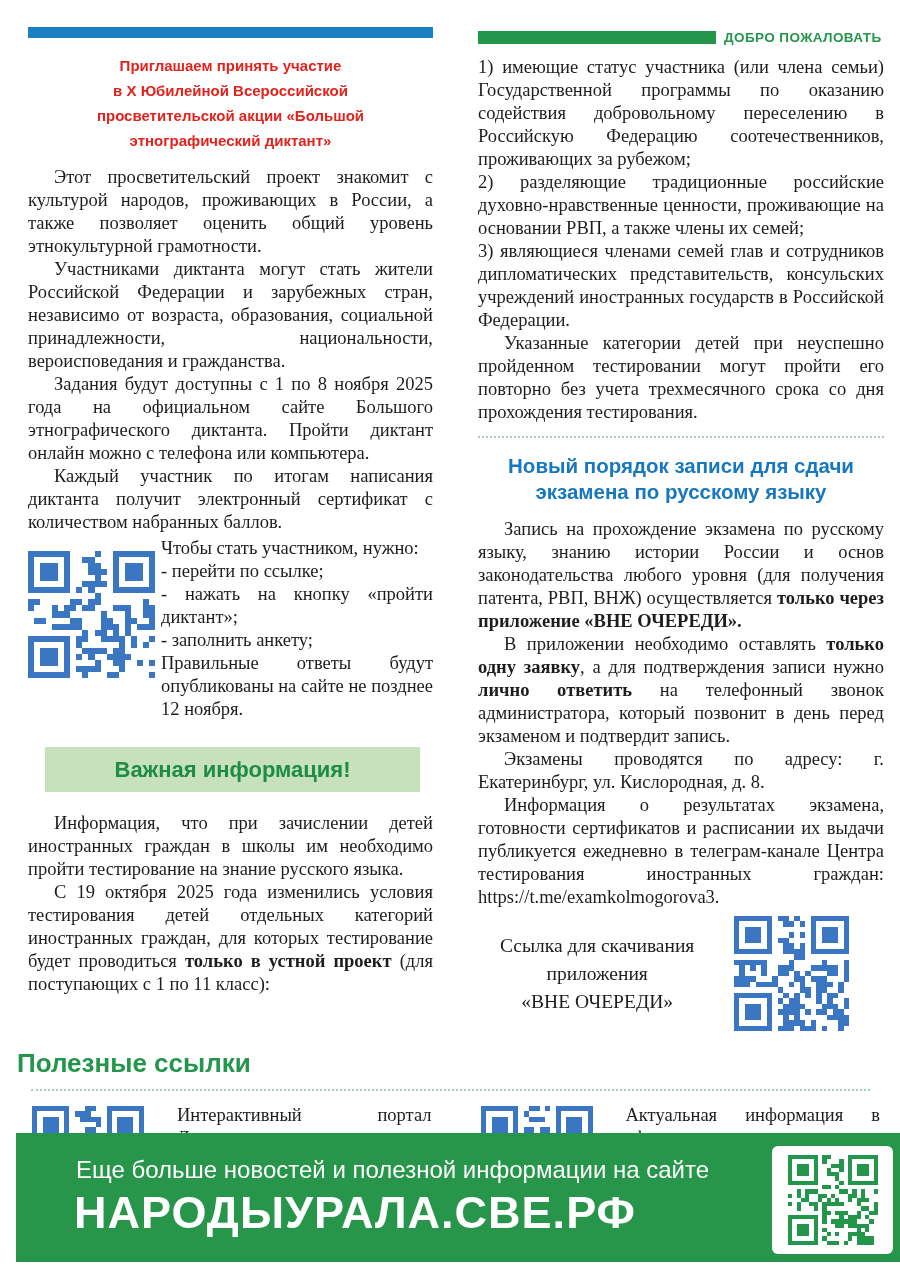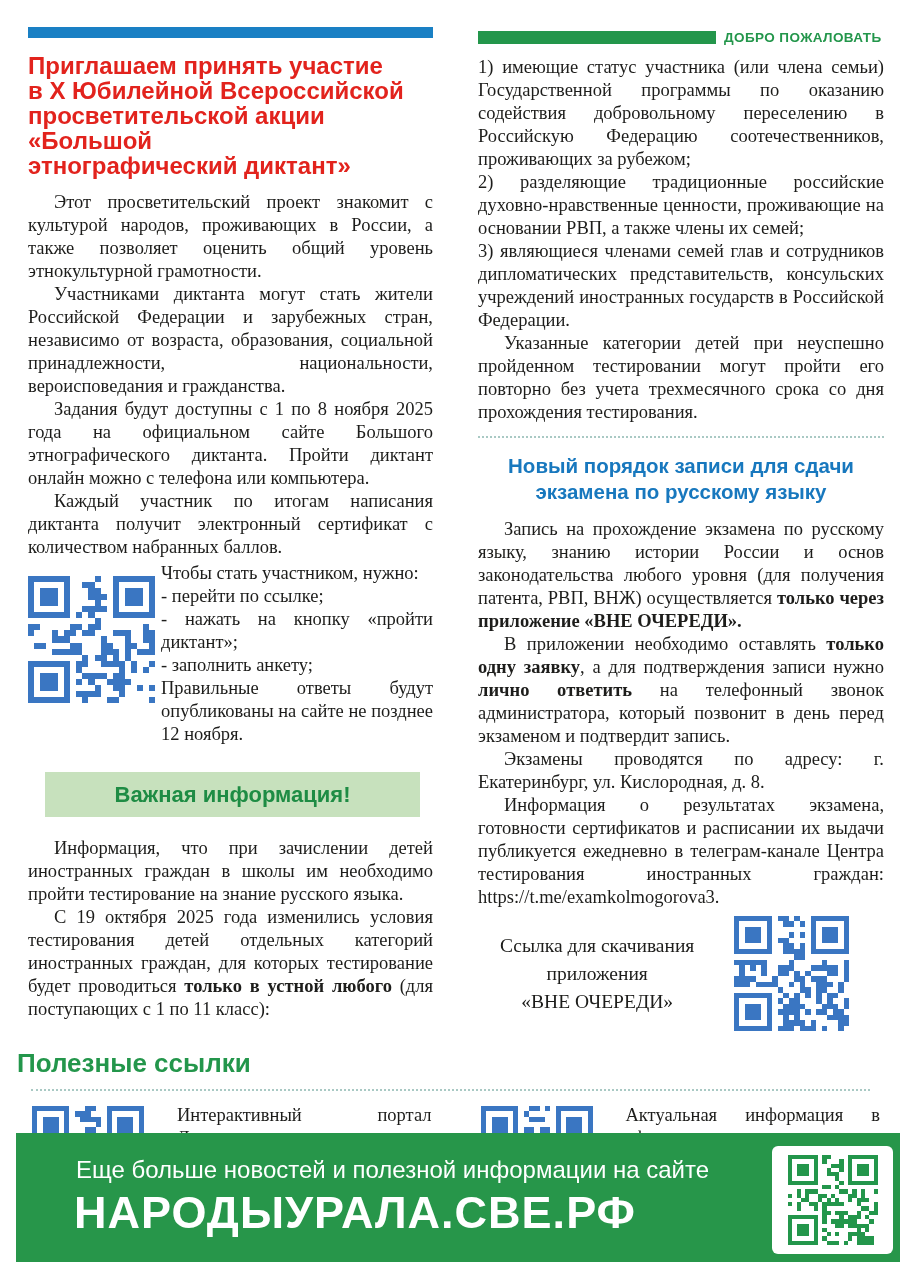--- a/index.html
+++ b/index.html
@@ -13,22 +13,22 @@
     display:grid; grid-template-columns:405px 406px; column-gap:45px;
     padding:27px 16px 0 28px; align-items:start;
   }
   .body { font-size:18.5px; line-height:23px; text-align:justify; }
   .ind { text-indent:26px; }
 
   
   .blue-bar { height:11px; background:var(--bar_blue,#1a80c4); margin-bottom:15px; }
   .title-red {
     font-family:"Liberation Sans", sans-serif; font-weight:bold;
-    font-size:24px; line-height:25px; color:var(--red,#e2231d);
-    text-align:left; white-space:pre-line; margin:0 0 13px;
+    font-size:15px; line-height:25px; color:var(--red,#e2231d);
+    text-align:center; white-space:pre-line; margin:0 0 13px;
   }
   .qr-steps { display:flex; gap:6px; margin-top:3px; }
   .qr-box { width:127px; flex:0 0 127px; height:127px; margin-top:14px; }
   .qr svg { display:block; width:100%; height:100%; }
   .steps { flex:1; }
   .banner {
     margin:26px 13px 20px 17px; background:var(--banner_bg,#c7e1bd);
     color:var(--banner_text,#1e8c44);
     font-family:"Liberation Sans", sans-serif; font-weight:bold;
     font-size:22px; text-align:center; padding:10px 0 9px;
@@ -227,21 +227,21 @@
           <div class="body">- заполнить анкету;</div>
           <div class="body">Правильные ответы будут опубликованы на сайте не позднее 12 ноября.</div>
         </div>
       </div>
 
       <div class="banner">
         <span>Важная информация!</span>
       </div>
 
       <p class="body ind">Информация, что при зачислении детей иностранных граждан в школы им необходимо пройти тестирование на знание русского языка.</p>
-      <p class="body ind"><span>С 19 октября 2025 года изменились условия тестирования детей отдельных категорий иностранных граждан, для которых тестирование будет проводиться </span><b>только в устной любого</b><span> (для поступающих с 1 по 11 класс):</span></p>
+      <p class="body ind"><span>С 19 октября 2025 года изменились условия тестирования детей отдельных категорий иностранных граждан, для которых тестирование будет проводиться </span><b>только в устной проект</b><span> (для поступающих с 1 по 11 класс):</span></p>
     </div>
 
     <div class="col-right">
       <div class="welcome-row">
         <div class="green-bar"></div>
         <div class="welcome-label">ДОБРО ПОЖАЛОВАТЬ</div>
       </div>
 
       <p class="body">1) имеющие статус участника (или члена семьи) Государственной программы по оказанию содействия добровольному переселению в Российскую Федерацию соотечественников, проживающих за рубежом;</p>
       <p class="body">2) разделяющие традиционные российские духовно-нравственные ценности, проживающие на основании РВП, а также члены их семей;</p>

